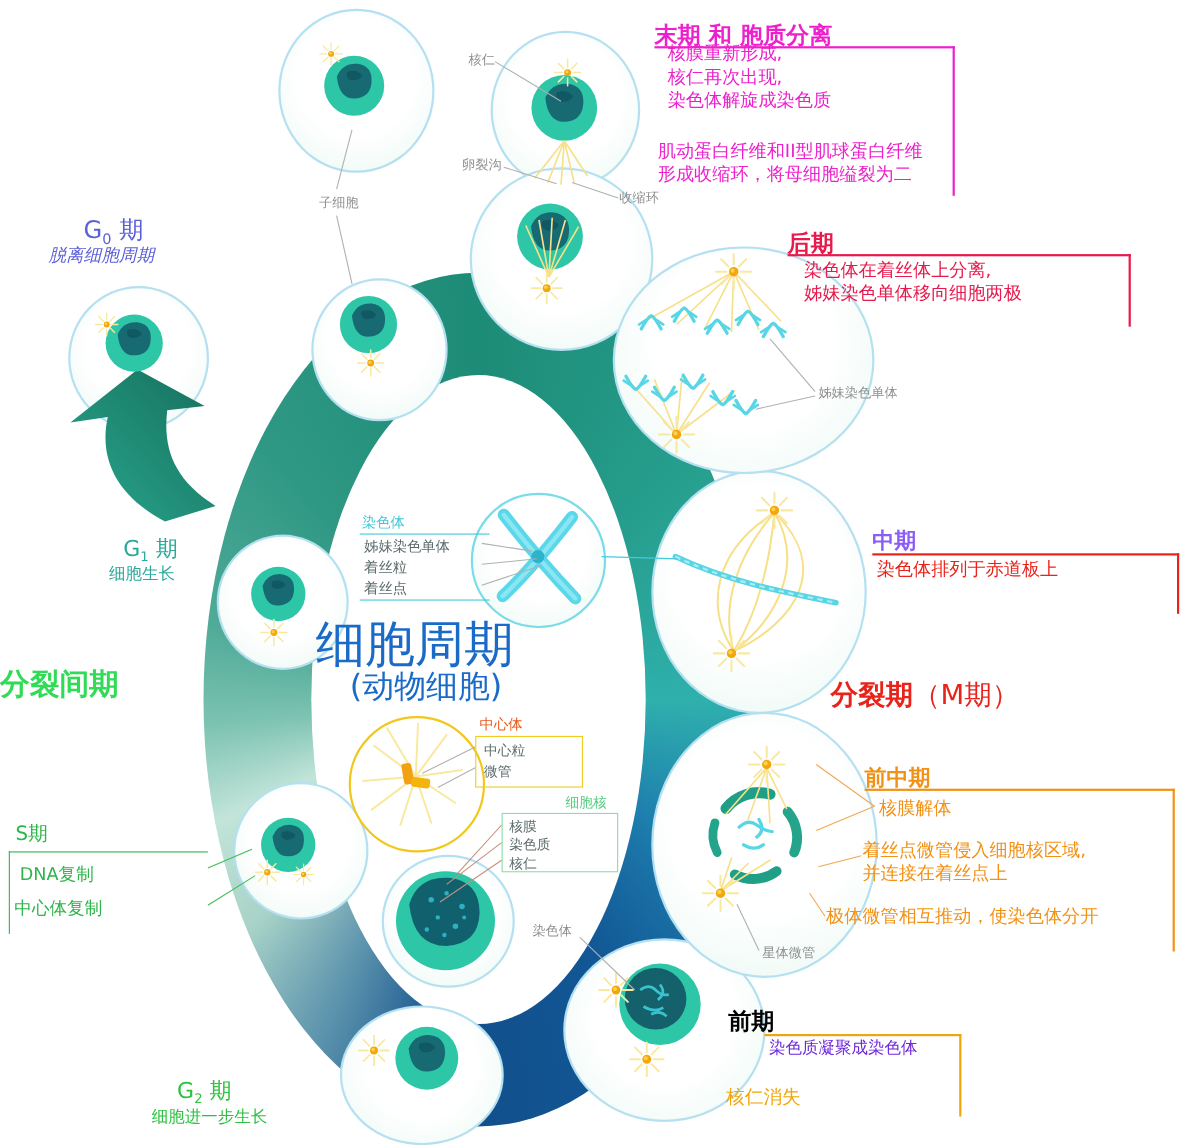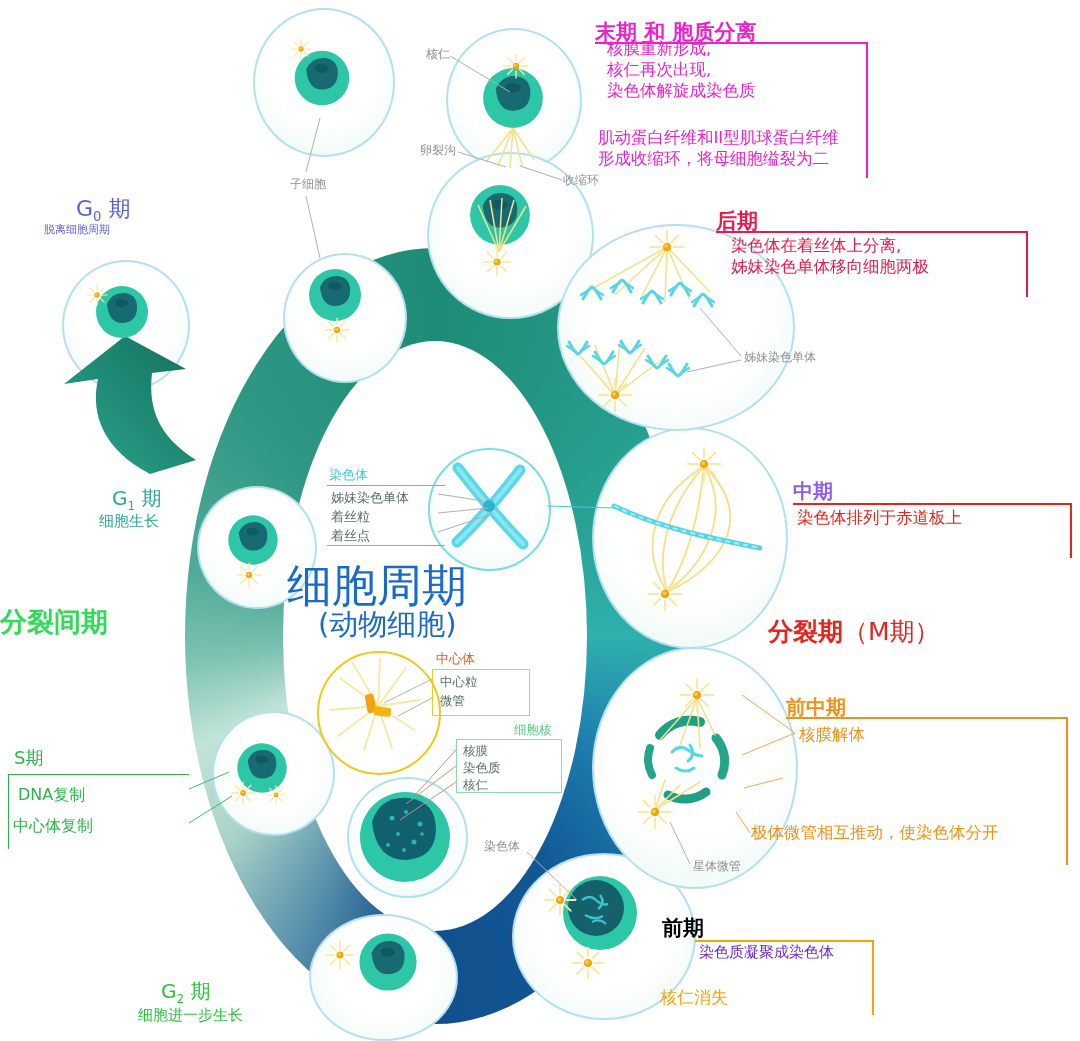--- a/index.html
+++ b/index.html
@@ -238,26 +238,26 @@
   <div class="bracket" style="left:8px;top:774px;width:180px;height:74px;border-top:1.5px solid #2db54a;border-left:1.5px solid #2db54a;"></div>
   <div class="bracket" style="left:432px;top:669px;width:96px;height:45px;border:1px solid #f0cc22;"></div>
   <div class="bracket" style="left:456px;top:739px;width:104px;height:52px;border:1px solid #8bdcab;"></div>
   <div class="bracket" style="left:327px;top:485px;width:118px;height:0;border-top:1.5px solid #41c8d8;"></div>
   <div class="bracket" style="left:327px;top:545px;width:118px;height:0;border-top:1.5px solid #41c8d8;"></div>
 
   <div class="lbl" style="left:287px;top:556px;font-size:45px;font-weight:500;color:#1a6ac8;">细胞周期</div>
   <div class="lbl" style="left:318px;top:605px;font-size:29px;color:#1a6ac8;text-align:right;">(动物细胞)</div>
 
   <div class="lbl" style="left:0px;top:604px;font-size:27px;font-weight:bold;color:#30db55;">分裂间期</div>
-  <div class="lbl" style="left:755px;top:615px;font-size:25px;color:#e8231a;margin-left:13px;">
+  <div class="lbl" style="left:755px;top:615px;font-size:25px;color:#e8231a;">
     <span style="font-weight:bold;">分裂期</span><span>（M期）</span>
   </div>
 
   <div class="lbl" style="left:76px;top:194px;font-size:22px;color:#5a5fd8;"><span>G</span><sub>0</sub><span> 期</span></div>
-  <div class="lbl" style="left:44px;top:222px;font-size:11px;color:#5a5fd8;">脱离细胞周期</div>
+  <div class="lbl" style="left:44px;top:222px;font-size:16px;color:#5a5fd8;font-style:italic;">脱离细胞周期</div>
 
   <div class="lbl" style="left:112px;top:485px;font-size:20px;color:#2aa89b;"><span>G</span><sub>1</sub><span> 期</span></div>
   <div class="lbl" style="left:99px;top:512px;font-size:15px;color:#2aa89b;">细胞生长</div>
 
   <div class="lbl" style="left:14px;top:746px;font-size:18px;color:#2db54a;">S期</div>
   <div class="lbl" style="left:18px;top:779px;font-size:16px;line-height:31px;color:#2db54a;">
     <div>DNA复制</div>
     <div style="margin-left:-5px;">中心体复制</div>
   </div>
 
@@ -280,20 +280,24 @@
     <div>染色体在着丝体上分离,</div>
     <div>姊妹染色单体移向细胞两极</div>
   </div>
   <div class="lbl small-gray" style="left:744px;top:349px;">姊妹染色单体</div>
 
   <div class="lbl" style="left:793px;top:478px;font-size:20px;font-weight:600;color:#8b5cf6;">中期</div>
   <div class="lbl" style="left:797px;top:507px;font-size:16.5px;color:#e8231a;">染色体排列于赤道板上</div>
 
   <div class="lbl" style="left:786px;top:694px;font-size:20px;font-weight:600;color:#f29114;">前中期</div>
   <div class="lbl" style="left:799px;top:724px;font-size:16.5px;color:#f29114;">核膜解体</div>
+  <div class="lbl" style="left:784px;top:762px;font-size:16.5px;line-height:21px;color:#f29114;">
+    <div>着丝点微管侵入细胞核区域,</div>
+    <div>并连接在着丝点上</div>
+  </div>
   <div class="lbl" style="left:751px;top:822px;font-size:16.5px;color:#f29114;">极体微管相互推动，使染色体分开</div>
 
   <div class="lbl" style="left:662px;top:914px;font-size:21px;font-weight:600;color:#000000;">前期</div>
   <div class="lbl" style="left:699px;top:943px;font-size:15px;color:#6d28d9;">染色质凝聚成染色体</div>
   <div class="lbl" style="left:660px;top:986px;font-size:17px;color:#f0a60a;">核仁消失</div>
 
   <div class="lbl small-gray" style="left:426px;top:46px;">核仁</div>
   <div class="lbl small-gray" style="left:290px;top:176px;">子细胞</div>
   <div class="lbl small-gray" style="left:420px;top:142px;">卵裂沟</div>
   <div class="lbl small-gray" style="left:563px;top:172px;">收缩环</div>

